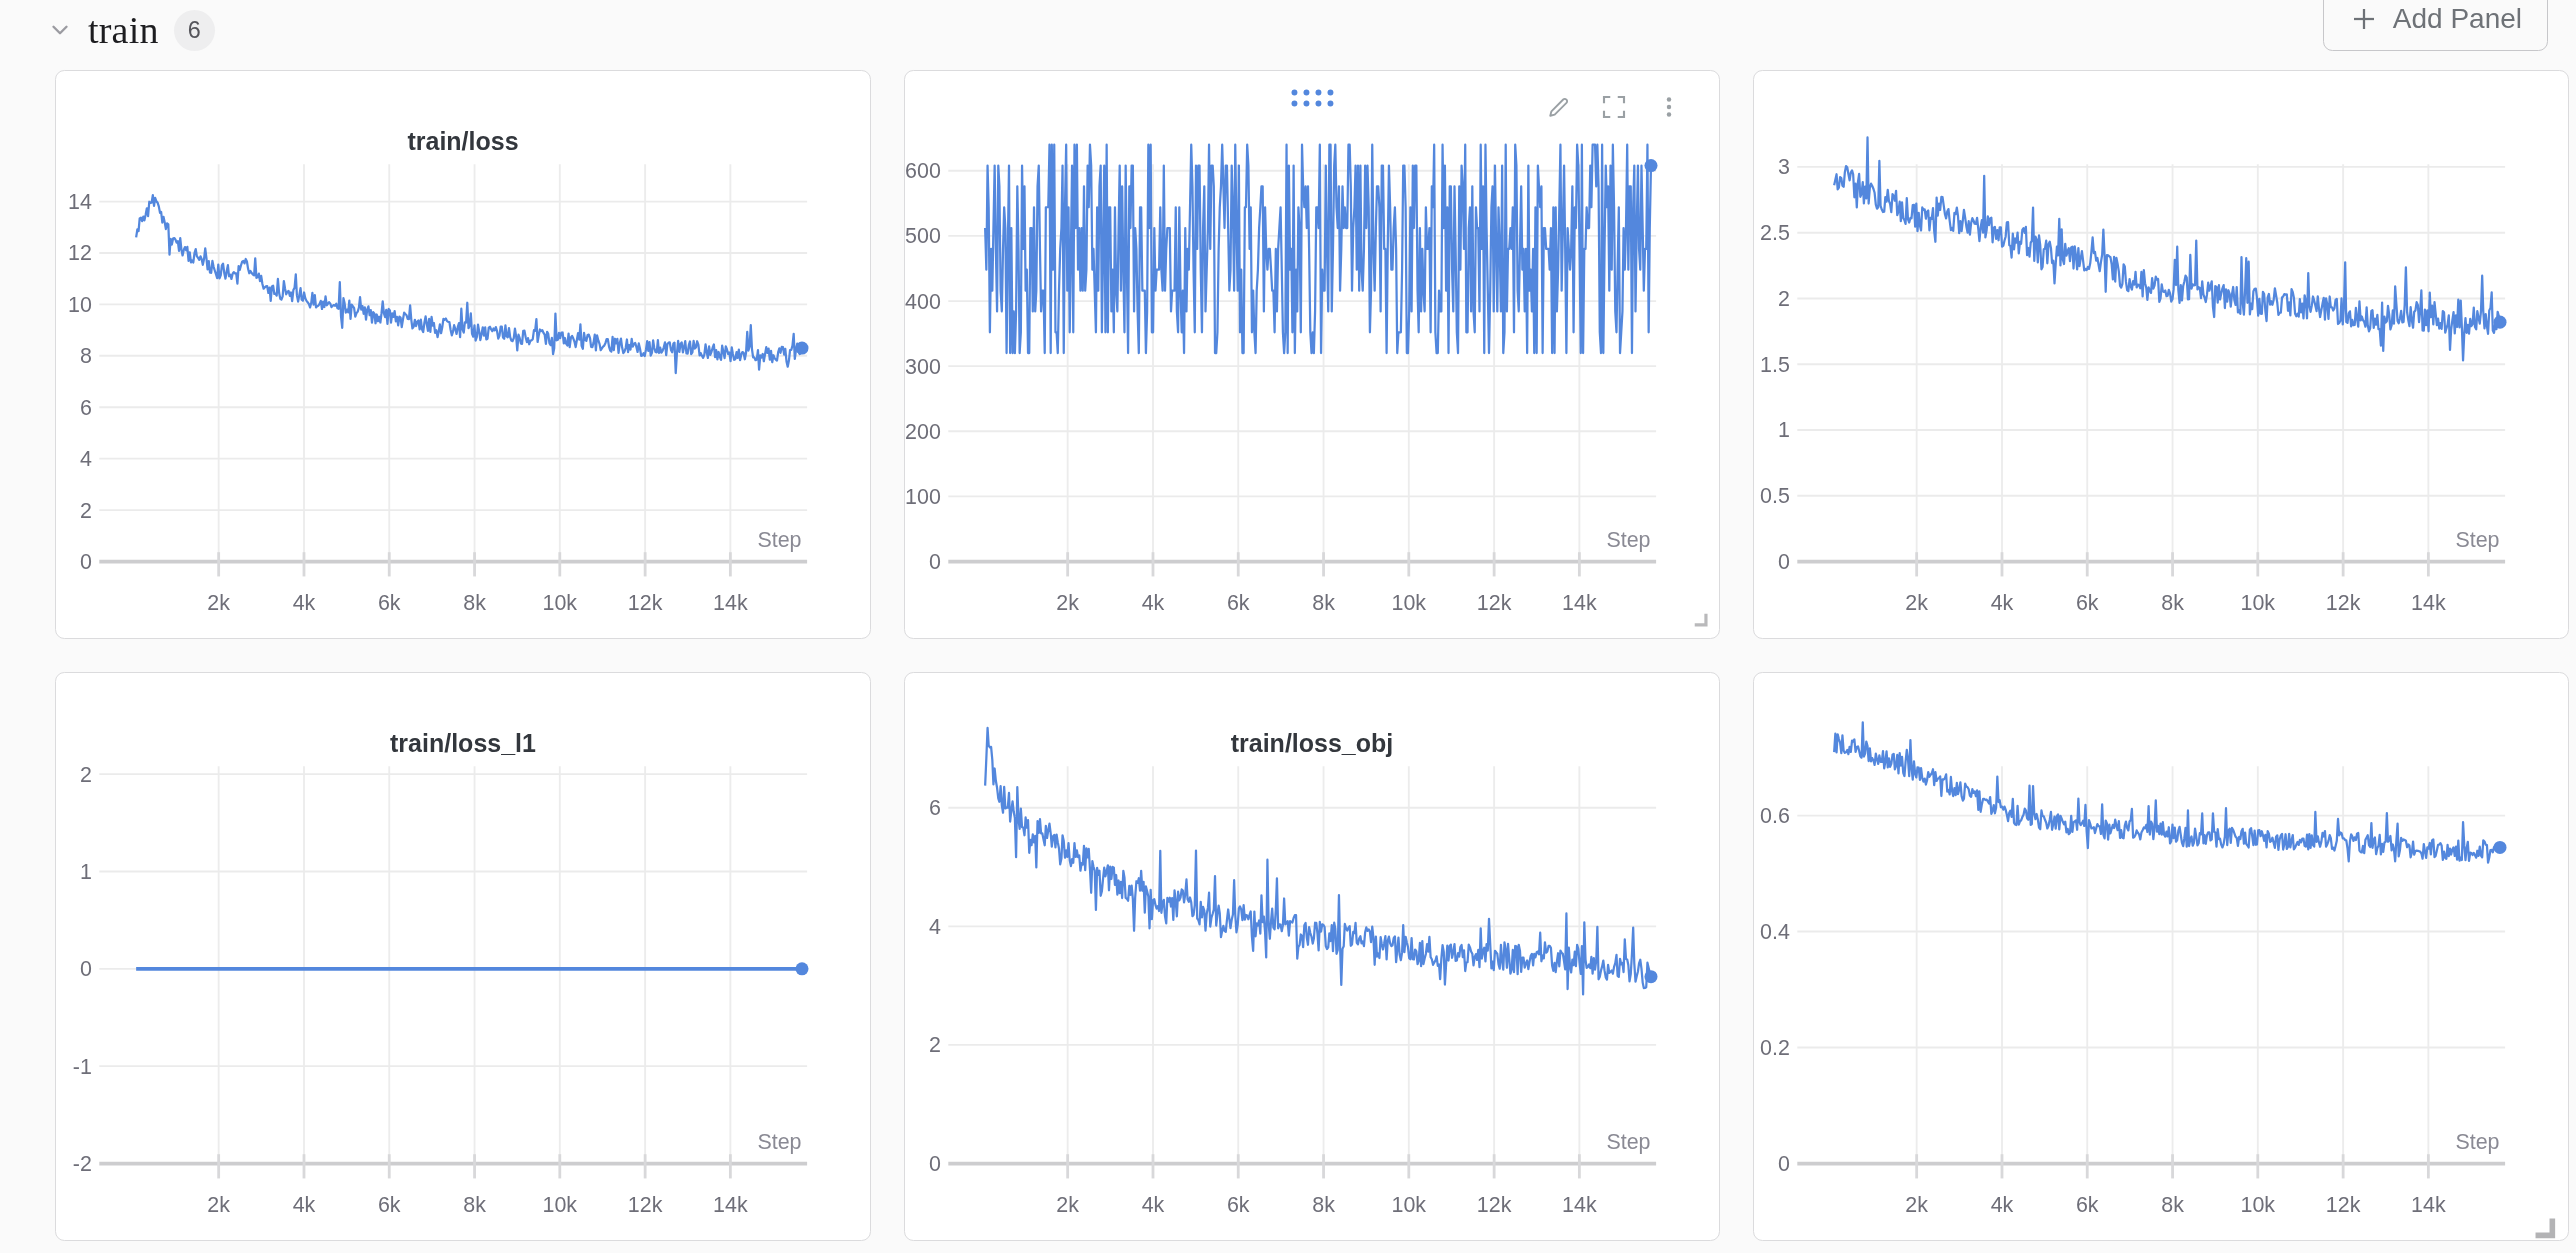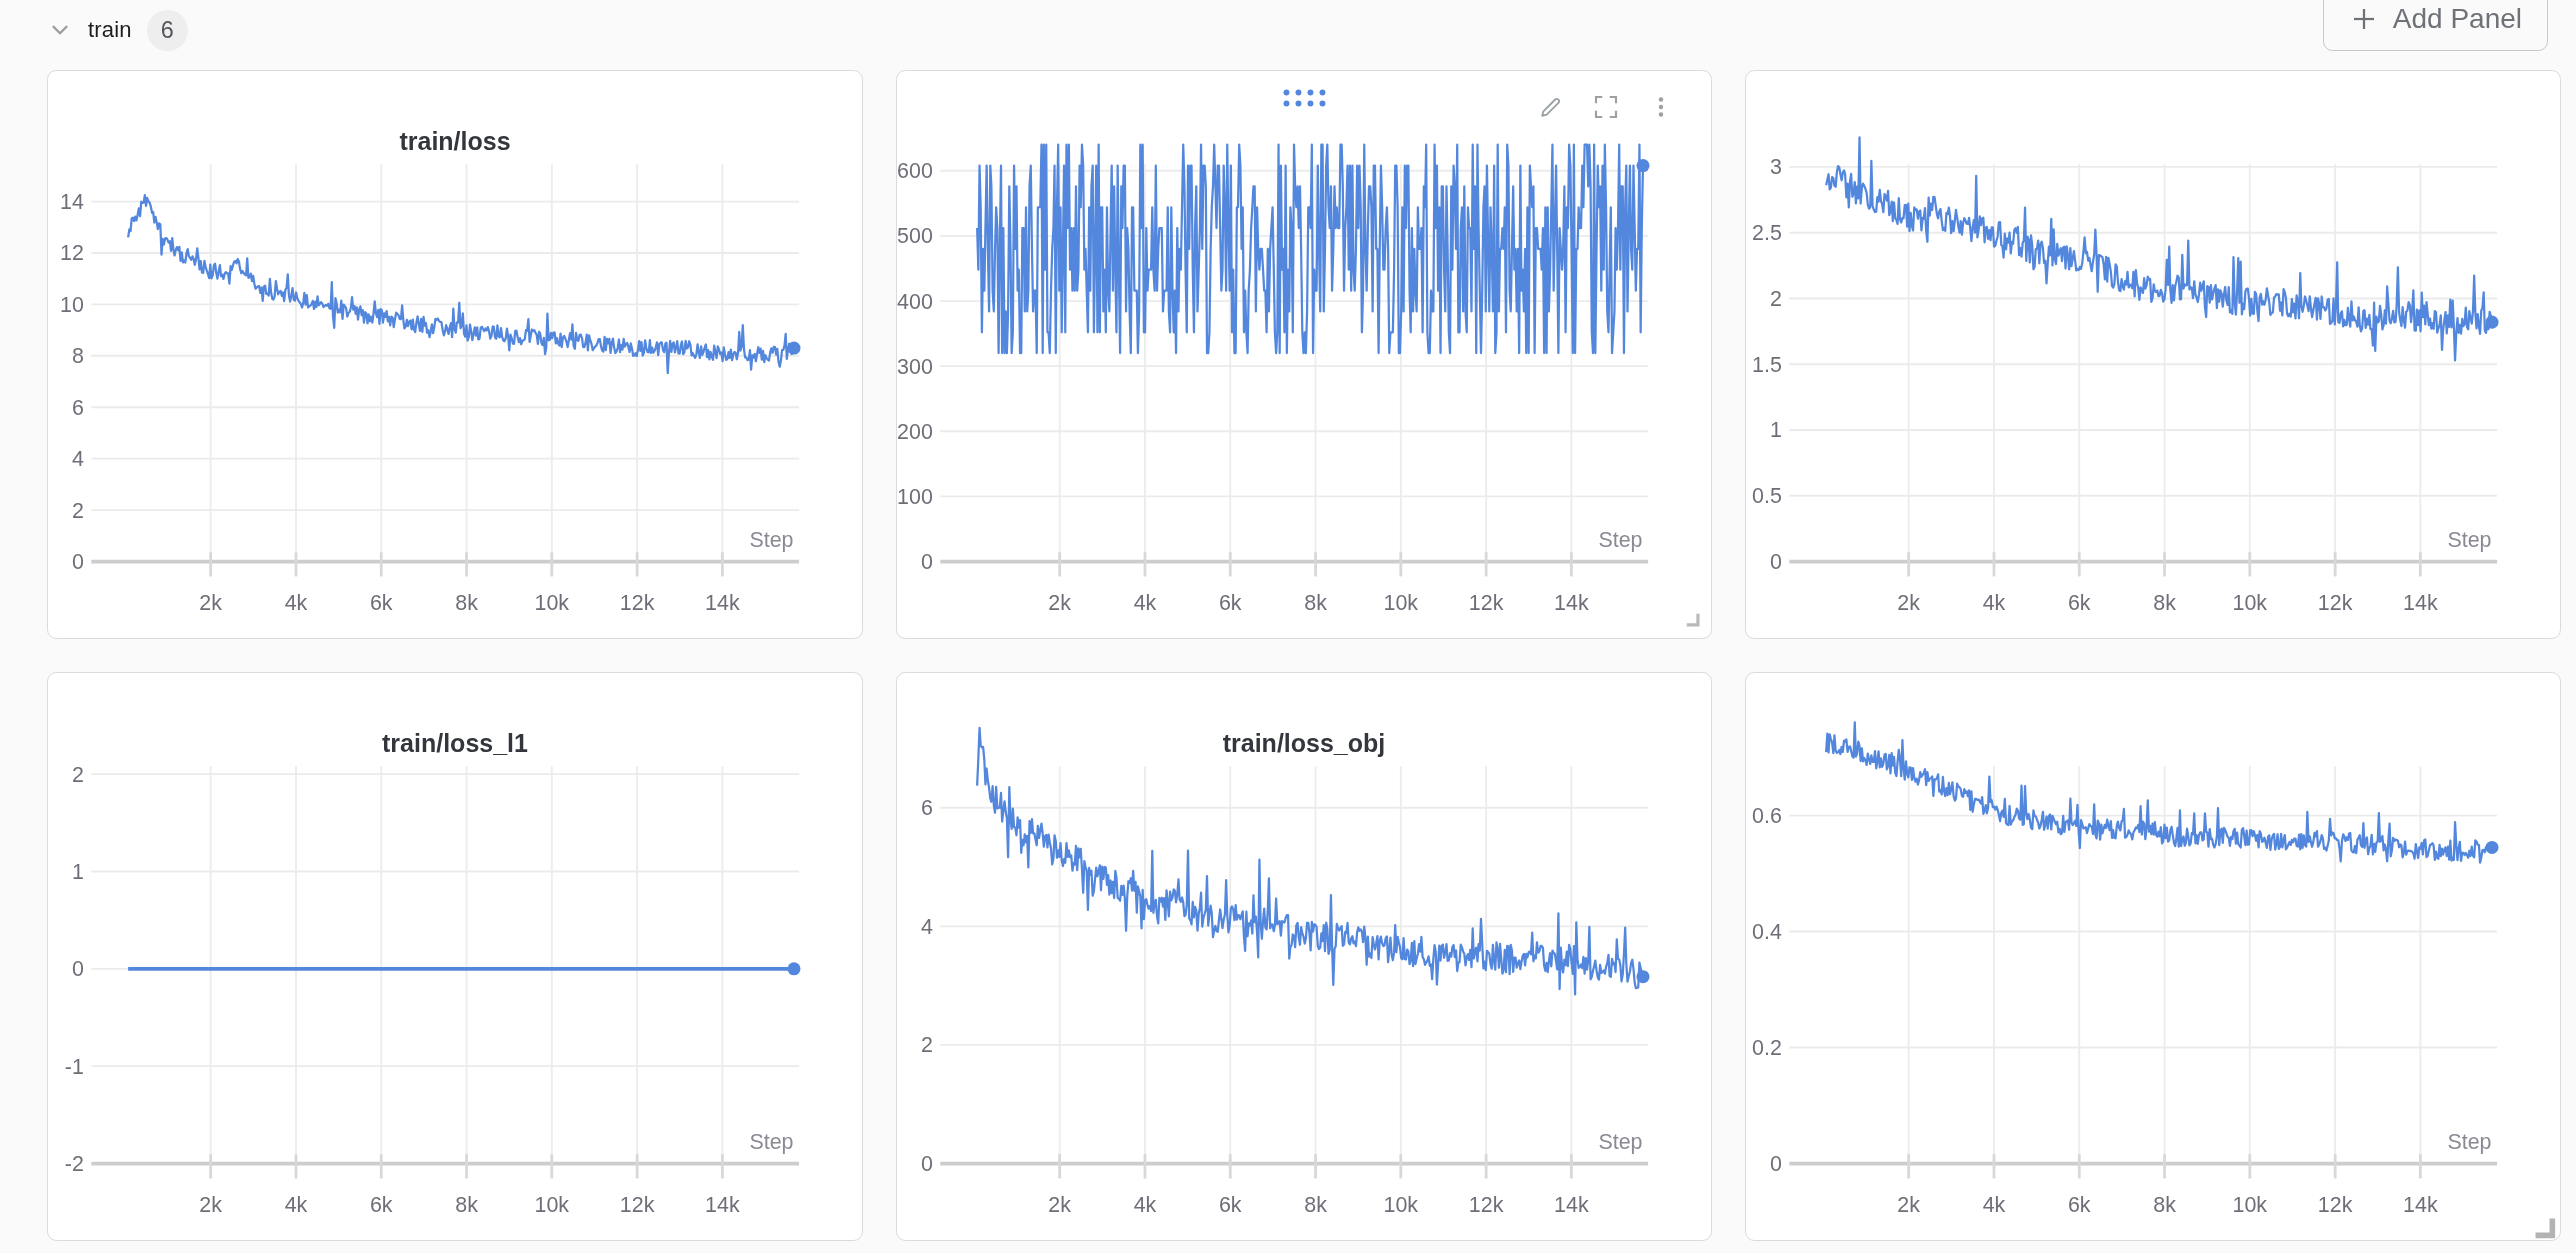--- a/index.html
+++ b/index.html
@@ -10,36 +10,36 @@
     font-family: "Liberation Sans", sans-serif;
     position: relative;
     overflow: hidden;
   }
   .section-header {
     position: absolute; top: 7.5px; left: 47px;
     display: flex; align-items: center; gap: 15px;
     height: 45px;
   }
   .chevron { display: flex; align-items: center; }
-  .section-title { font-size: 22px; color: #1d1d20; letter-spacing: 0.2px; }
+  .section-title { font-size: 38px; color: #1d1d20; letter-spacing: 0.2px; font-family: Liberation Serif, serif; }
   .badge {
     min-width: 41px; height: 41px; border-radius: 20.6px;
     background: #eeeeef; color: #55555b; font-size: 23.4px;
     display: flex; align-items: center; justify-content: center;
     padding: 0 9.4px;
   }
   .add-panel {
     position: absolute; top: -13px; right: 28px; height: 64px;
     display: flex; align-items: center; gap: 14px; padding: 0 25px;
     background: transparent; border: 1.9px solid #c7c7ca; border-radius: 9.4px;
     color: #6e7277; font-size: 28px; cursor: pointer;
     font-family: "Liberation Sans", sans-serif;
   }
   .grid {
-    position: absolute; left: 47px; top: 70px;
+    position: absolute; left: 55px; top: 70px;
     display: grid;
     grid-template-columns: repeat(3, 816px);
     grid-auto-rows: 569px;
     column-gap: 33px; row-gap: 33px;
   }
   .panel {
     position: relative;
     background: #ffffff;
     border: 1.9px solid #dbdbdd;
     border-radius: 9.4px;

